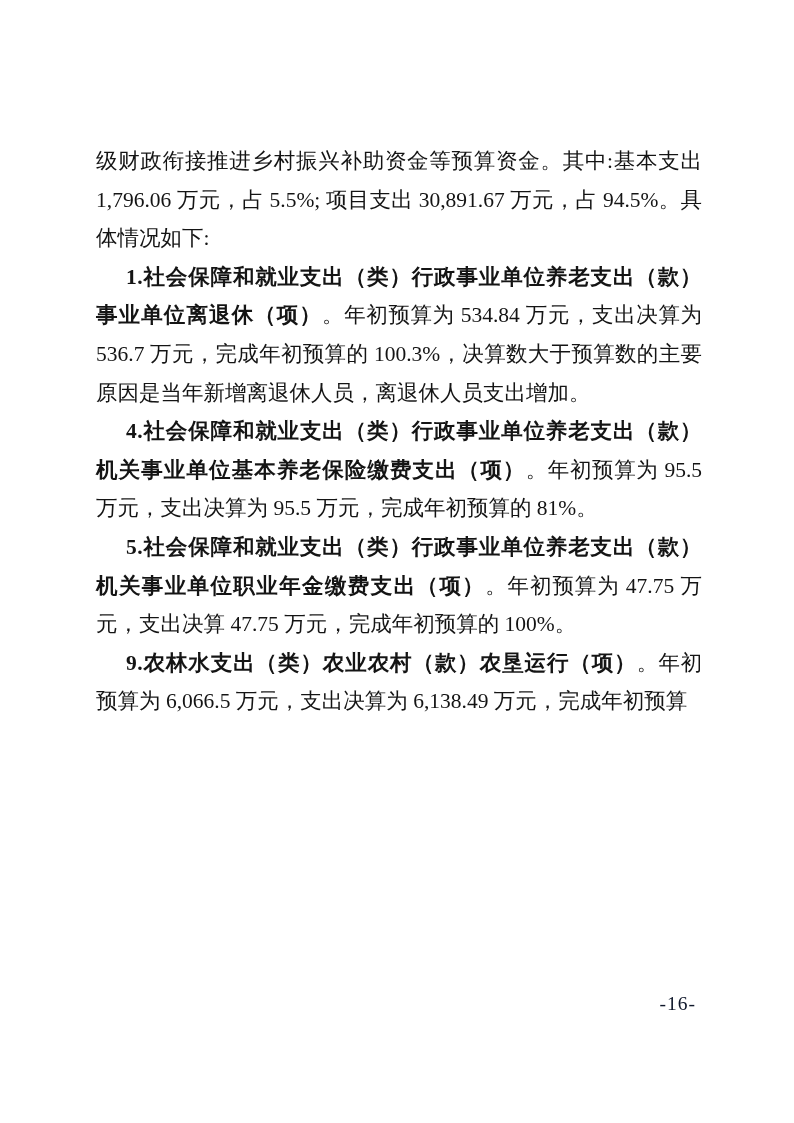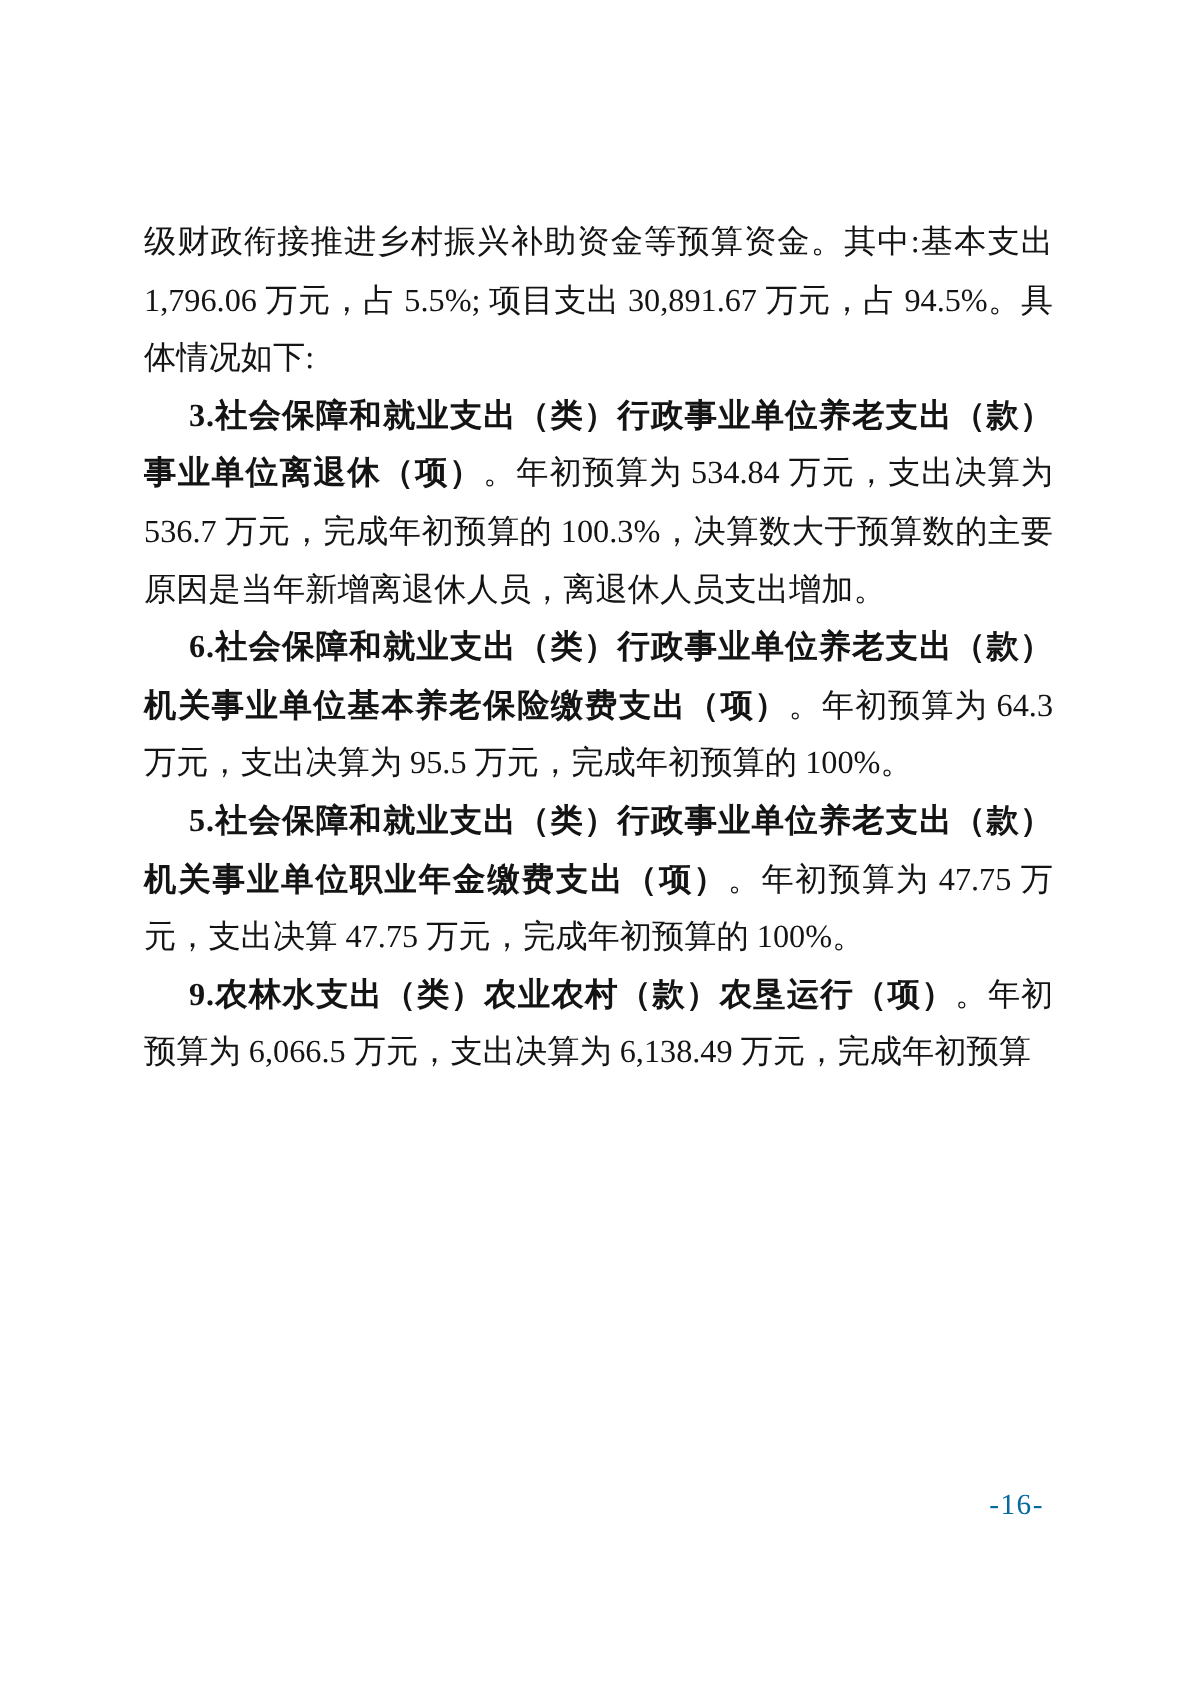--- a/index.html
+++ b/index.html
@@ -38,34 +38,34 @@
   .hd {
     font-weight: 700;
     letter-spacing: 0.5px;
   }
   .page-number {
     position: absolute;
     top: 993px;
     right: 98px;
     font-size: 19.5px;
     letter-spacing: 1px;
-    color: #0369a1;
+    color: #0f172a;
   }
 </style>
 </head>
 <body>
 
 <div class="page">
   <div class="content">
 
     <p class="para no-indent"><span>级财政衔接推进乡村振兴补助资金等预算资金。其中:基本支出 1,796.06 万元，占 5.5%; 项目支出 30,891.67 万元，占 94.5%。具体情况如下:</span></p>
 
-    <p class="para"><span class="hd">3.社会保障和就业支出（类）行政事业单位养老支出（款）事业单位离退休（项）</span><span>。年初预算为 534.84 万元，支出决算为 536.7 万元，完成年初预算的 100.3%，决算数大于预算数的主要原因是当年新增离退休人员，离退休人员支出增加。</span></p>
+    <p class="para"><span class="hd">1.社会保障和就业支出（类）行政事业单位养老支出（款）事业单位离退休（项）</span><span>。年初预算为 534.84 万元，支出决算为 536.7 万元，完成年初预算的 100.3%，决算数大于预算数的主要原因是当年新增离退休人员，离退休人员支出增加。</span></p>
 
-    <p class="para"><span class="hd">6.社会保障和就业支出（类）行政事业单位养老支出（款）机关事业单位基本养老保险缴费支出（项）</span><span>。年初预算为 64.3 万元，支出决算为 95.5 万元，完成年初预算的 100%。</span></p>
+    <p class="para"><span class="hd">4.社会保障和就业支出（类）行政事业单位养老支出（款）机关事业单位基本养老保险缴费支出（项）</span><span>。年初预算为 95.5 万元，支出决算为 95.5 万元，完成年初预算的 81%。</span></p>
 
     <p class="para"><span class="hd">5.社会保障和就业支出（类）行政事业单位养老支出（款）机关事业单位职业年金缴费支出（项）</span><span>。年初预算为 47.75 万元，支出决算 47.75 万元，完成年初预算的 100%。</span></p>
 
 
 
     <p class="para"><span class="hd">9.农林水支出（类）农业农村（款）农垦运行（项）</span><span>。年初预算为 6,066.5 万元，支出决算为 6,138.49 万元，完成年初预算</span></p>
 
   </div>
 
   <div class="page-number">-16-</div>

